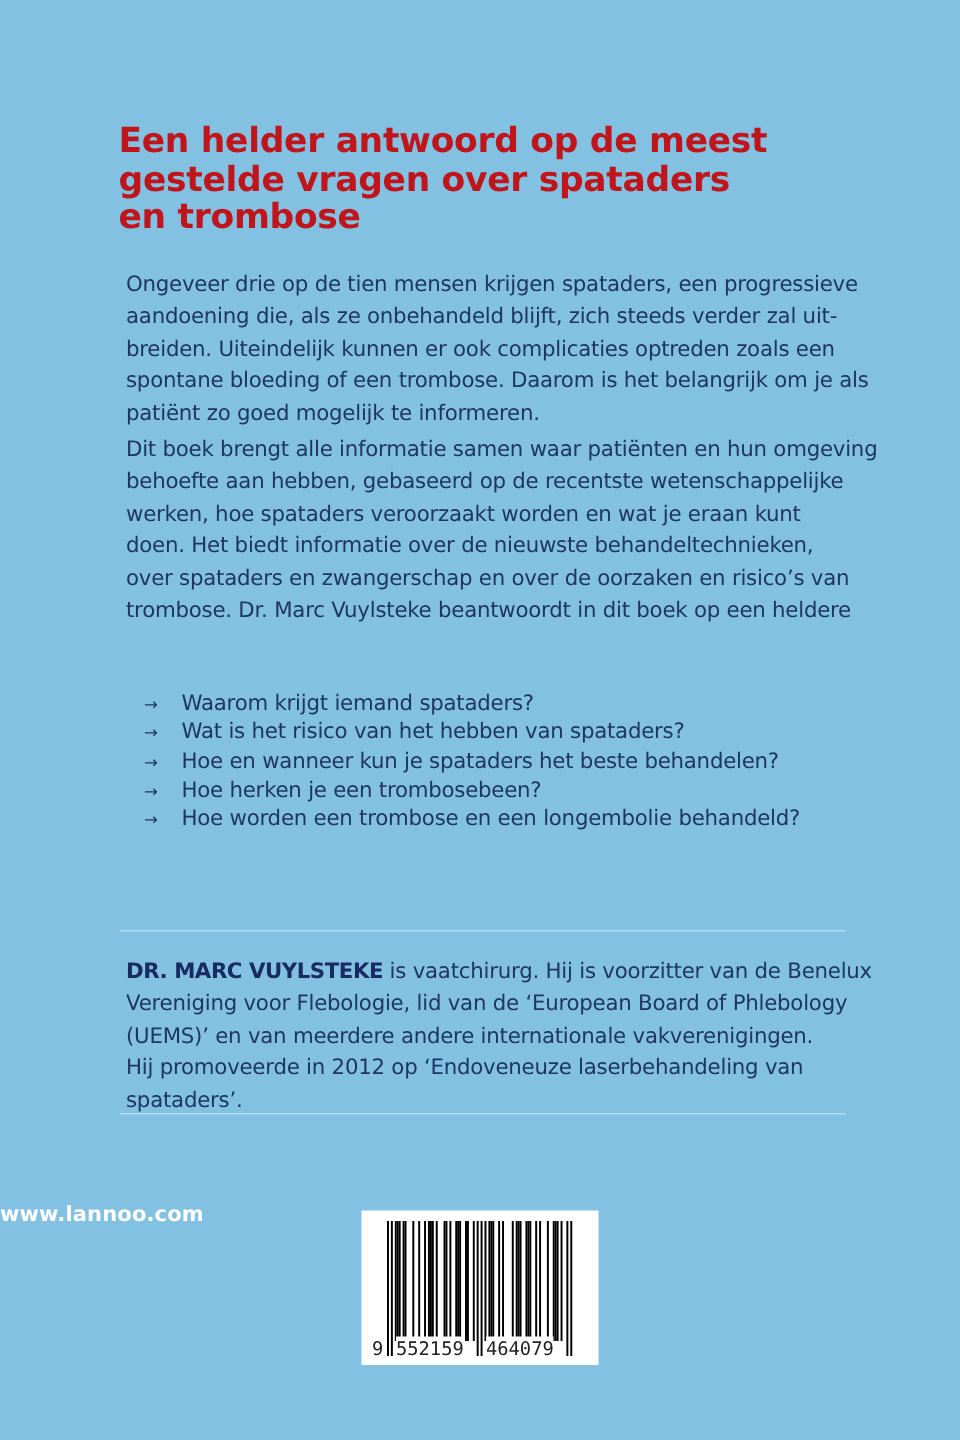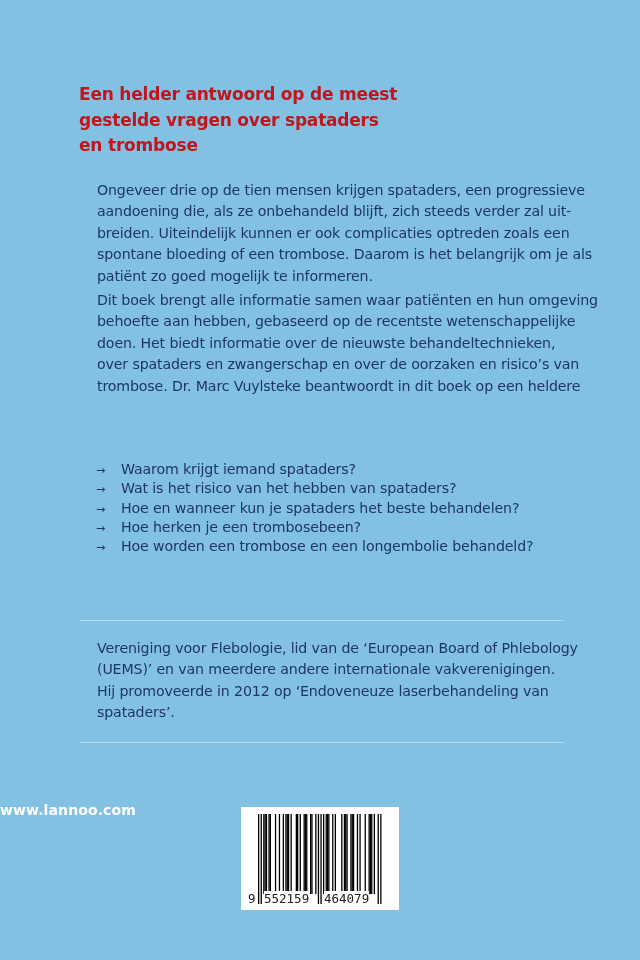--- a/index.html
+++ b/index.html
@@ -8,28 +8,28 @@
       background: #82c1e2;
       font-family: "DejaVu Sans", sans-serif;
       color: #1e3566;
       position: relative;
     }
     .heading {
       position: absolute; left: 79px; top: 82px; width: 500px;
       margin: 0;
       font-family: "DejaVu Sans", sans-serif;
       font-weight: bold;
-      font-size: 17px;
+      font-size: 23px;
       line-height: 25.5px;
       color: #c0151b;
       letter-spacing: -0.2px;
     }
     .heading span { display: block; white-space: nowrap; }
     .para {
-      position: absolute; left: 97px; width: 500px; margin: 0;
+      position: absolute; left: 84px; width: 500px; margin: 0;
       font-size: 14.2px; line-height: 21.4px;
       font-weight: normal;
       color: #1e3566;
       letter-spacing: -0.15px;
     }
     .para span { display: block; white-space: nowrap; }
     #p1 { top: 180px; }
     #p2 { top: 290px; }
     .qlist { position: absolute; left: 96px; top: 461px; margin: 0; padding: 0; list-style: none; }
     .qlist li { display: flex; align-items: baseline; height: 19.3px; white-space: nowrap;
@@ -69,20 +69,21 @@
   <span>Ongeveer drie op de tien mensen krijgen spataders, een progressieve</span>
   <span>aandoening die, als ze onbehandeld blijft, zich steeds verder zal uit-</span>
   <span>breiden. Uiteindelijk kunnen er ook complicaties optreden zoals een</span>
   <span>spontane bloeding of een trombose. Daarom is het belangrijk om je als</span>
   <span>patiënt zo goed mogelijk te informeren.</span>
 </p>
 
 <p class="para" id="p2">
   <span>Dit boek brengt alle informatie samen waar patiënten en hun omgeving</span>
   <span>behoefte aan hebben, gebaseerd op de recentste wetenschappelijke</span>
+  <span>werken, hoe spataders veroorzaakt worden en wat je eraan kunt</span>
   <span>doen. Het biedt informatie over de nieuwste behandeltechnieken,</span>
   <span>over spataders en zwangerschap en over de oorzaken en risico’s van</span>
   <span>trombose. Dr. Marc Vuylsteke beantwoordt in dit boek op een heldere</span>
 </p>
 
 <ul class="qlist">
   <li>
     <span class="arrow">→</span>
     <span>Waarom krijgt iemand spataders?</span>
   </li>
@@ -100,20 +101,21 @@
   </li>
   <li>
     <span class="arrow">→</span>
     <span>Hoe worden een trombose en een longembolie behandeld?</span>
   </li>
 </ul>
 
 <div class="divider" id="div1"></div>
 
 <p class="para" id="bio">
+  <span><b class="name">DR. MARC VUYLSTEKE</b><span style="display:inline"> is vaatchirurg. Hij is voorzitter van de Benelux</span></span>
   <span>Vereniging voor Flebologie, lid van de ‘European Board of Phlebology</span>
   <span>(UEMS)’ en van meerdere andere internationale vakverenigingen.</span>
   <span>Hij promoveerde in 2012 op ‘Endoveneuze laserbehandeling van</span>
   <span>spataders’.</span>
 </p>
 
 <div class="divider" id="div2"></div>
 
 <div class="url">www.lannoo.com</div>
 

